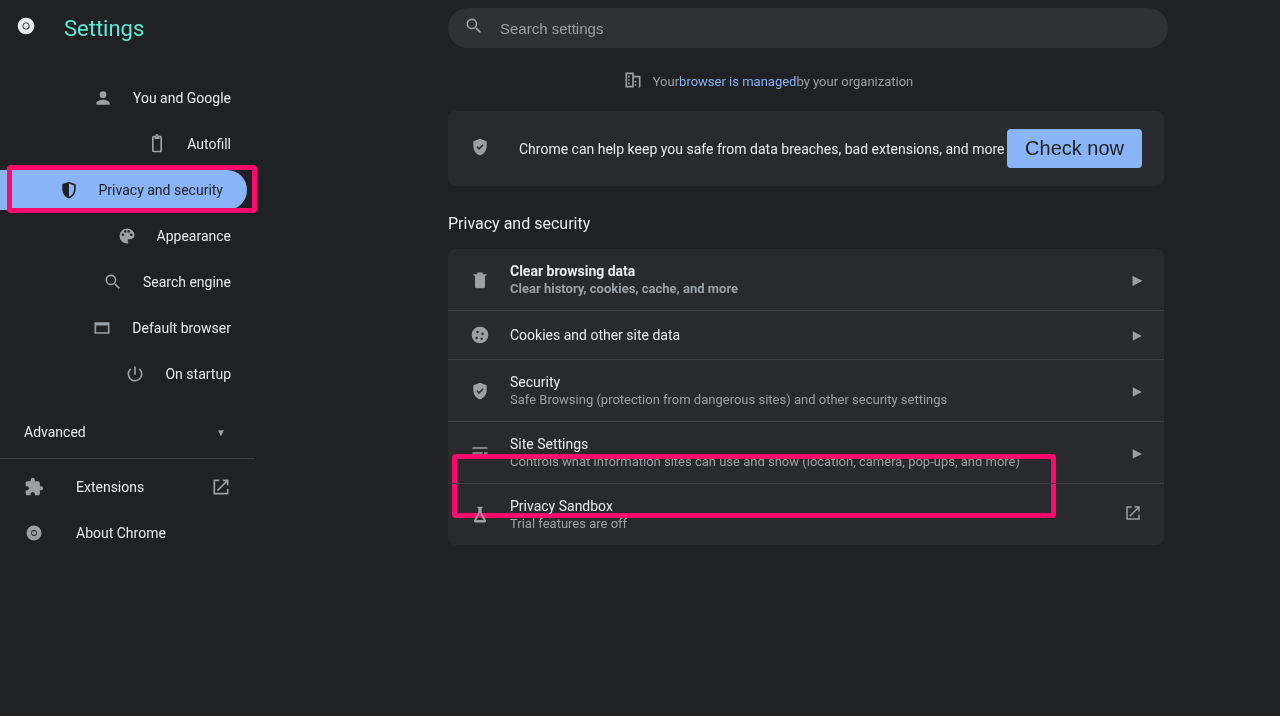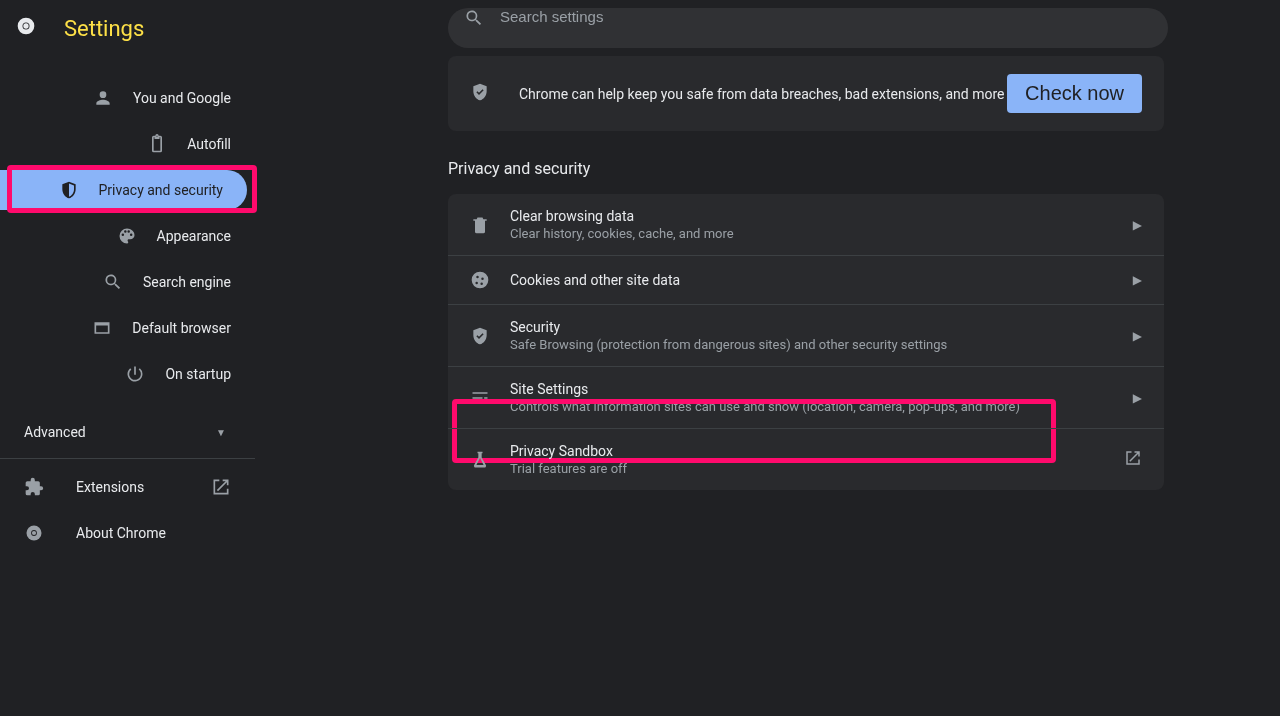--- a/index.html
+++ b/index.html
@@ -18,33 +18,33 @@
     padding: 0 16px;
     background: #202124;
   }
   .chrome-logo {
     width: 24px; height: 24px;
     margin-right: 24px;
   }
   .page-title {
     font-size: 22px;
     font-weight: 400;
-    color: #fde047;
+    color: #5eead4;
   }
   .search-container {
     margin-left: auto;
     margin-right: auto;
     position: absolute;
     left: 448px;
     width: 720px;
     height: 40px;
     background: #303134;
     border-radius: 20px;
     display: flex;
-    align-items: flex-start;
+    align-items: center;
     padding: 0 16px;
   }
   .search-container .icon { margin-right: 16px; color: #9aa0a6; }
   .search-input {
     background: transparent;
     border: none;
     outline: none;
     color: #e8eaed;
     font-size: 15px;
     width: 100%;
@@ -118,21 +118,21 @@
   .safety-row .icon { margin-right: 20px; color:#9aa0a6; }
   .safety-text { font-size:14px; color:#e8eaed; flex:1;margin-left:9px; }
   .btn-primary {
     background:#8ab4f8; color:#202124; border:none; border-radius:4px;
     padding: 8px 18px; font-size:20px; font-weight:500; cursor:pointer;
   }
   .list-row {
     display:flex; align-items:center; padding: 14px 22px;
     border-top: 1px solid #3c4043; cursor:pointer; position:relative;
   }
-  .list-row:first-child { border-top:none; }
+  .list-row:first-child { border-top:none;font-weight:bold; }
   .list-row .row-icon { width:20px; margin-right:20px; color:#9aa0a6; display:flex; align-items:center; justify-content:center;}
   .row-text { flex:1; }
   .row-title { font-size:14px; color:#e8eaed; }
   .row-sub { font-size:13px; color:#9aa0a6; margin-top:2px; }
   .row-chevron { color:#9aa0a6; font-size:12px;}
   .highlight-red-sidebar {
     position:absolute; pointer-events:none; border:5px solid #ff0a6c; border-radius:4px;
   }
   .icon svg { width:20px; height:20px; }
   .row-icon svg { width:20px; height:20px; }
@@ -250,20 +250,28 @@
               <circle cx="12" cy="12" r="3.5" fill="#202124"></circle>
               <circle cx="12" cy="12" r="2.5" fill="#9aa0a6"></circle>
             </svg>
           </span>
         <span>About Chrome</span>
       </div>
     </div>
   </div>
 
   <div class="main">
+    <div class="managed-banner">
+      <span class="icon"><svg width="18" height="18" viewBox="0 0 24 24" fill="#9aa0a6">
+            <path d="M3 3h10v4h8v14H3V3zm2 2v14h6V5H5zm8 4v12h6V9h-6zM6 7h2v2H6V7zm0 4h2v2H6v-2zm0 4h2v2H6v-2zm8-2h2v2h-2v-2zm0 4h2v2h-2v-2z"></path>
+          </svg></span>
+      <span>Your </span>
+      <span class="managed-link">browser is managed</span>
+      <span> by your organization</span>
+    </div>
 
     <div class="center-col">
       <div class="card">
         <div class="safety-row">
           <span class="icon"><svg viewBox="0 0 24 24" fill="#9aa0a6">
                 <path d="M12 2l8 3v6c0 5-3.4 9.7-8 11-4.6-1.3-8-6-8-11V5l8-3zm-1.2 13.6l5.6-5.6-1.4-1.4-4.2 4.2-1.8-1.8-1.4 1.4 3.2 3.2z"></path>
               </svg></span>
           <div class="safety-text">Chrome can help keep you safe from data breaches, bad extensions, and more</div>
           <button class="btn-primary">Check now</button>
         </div>

